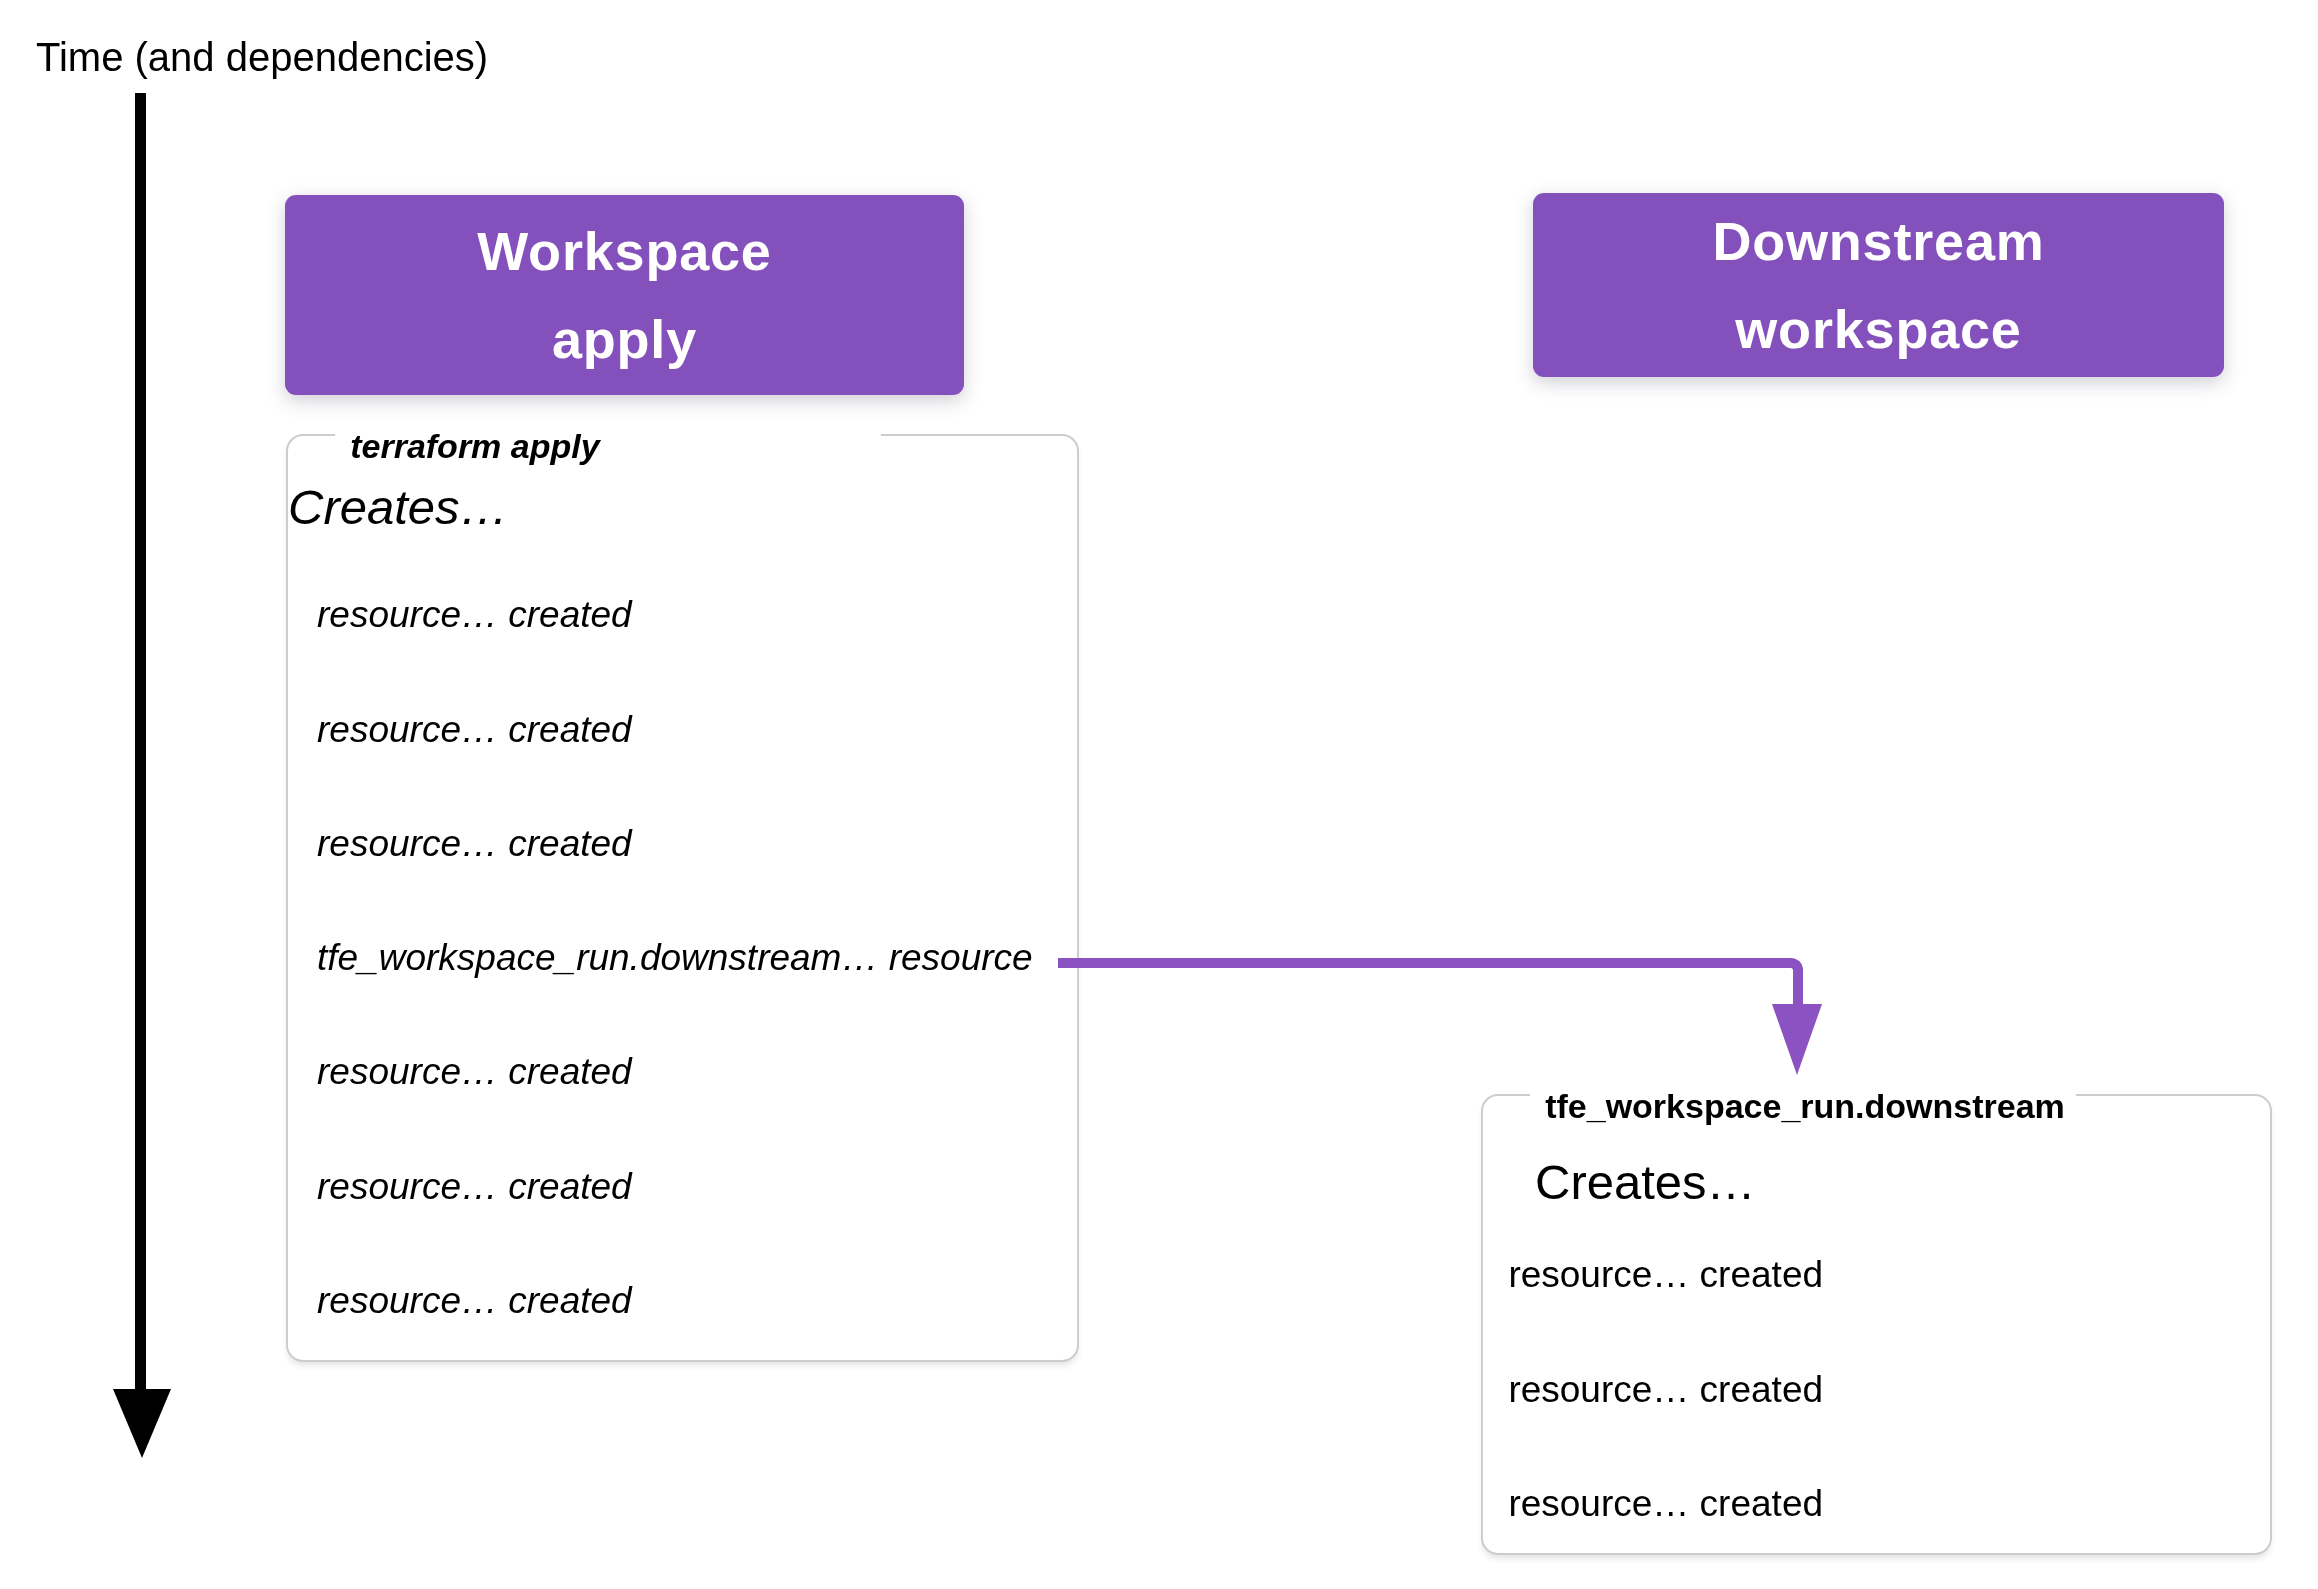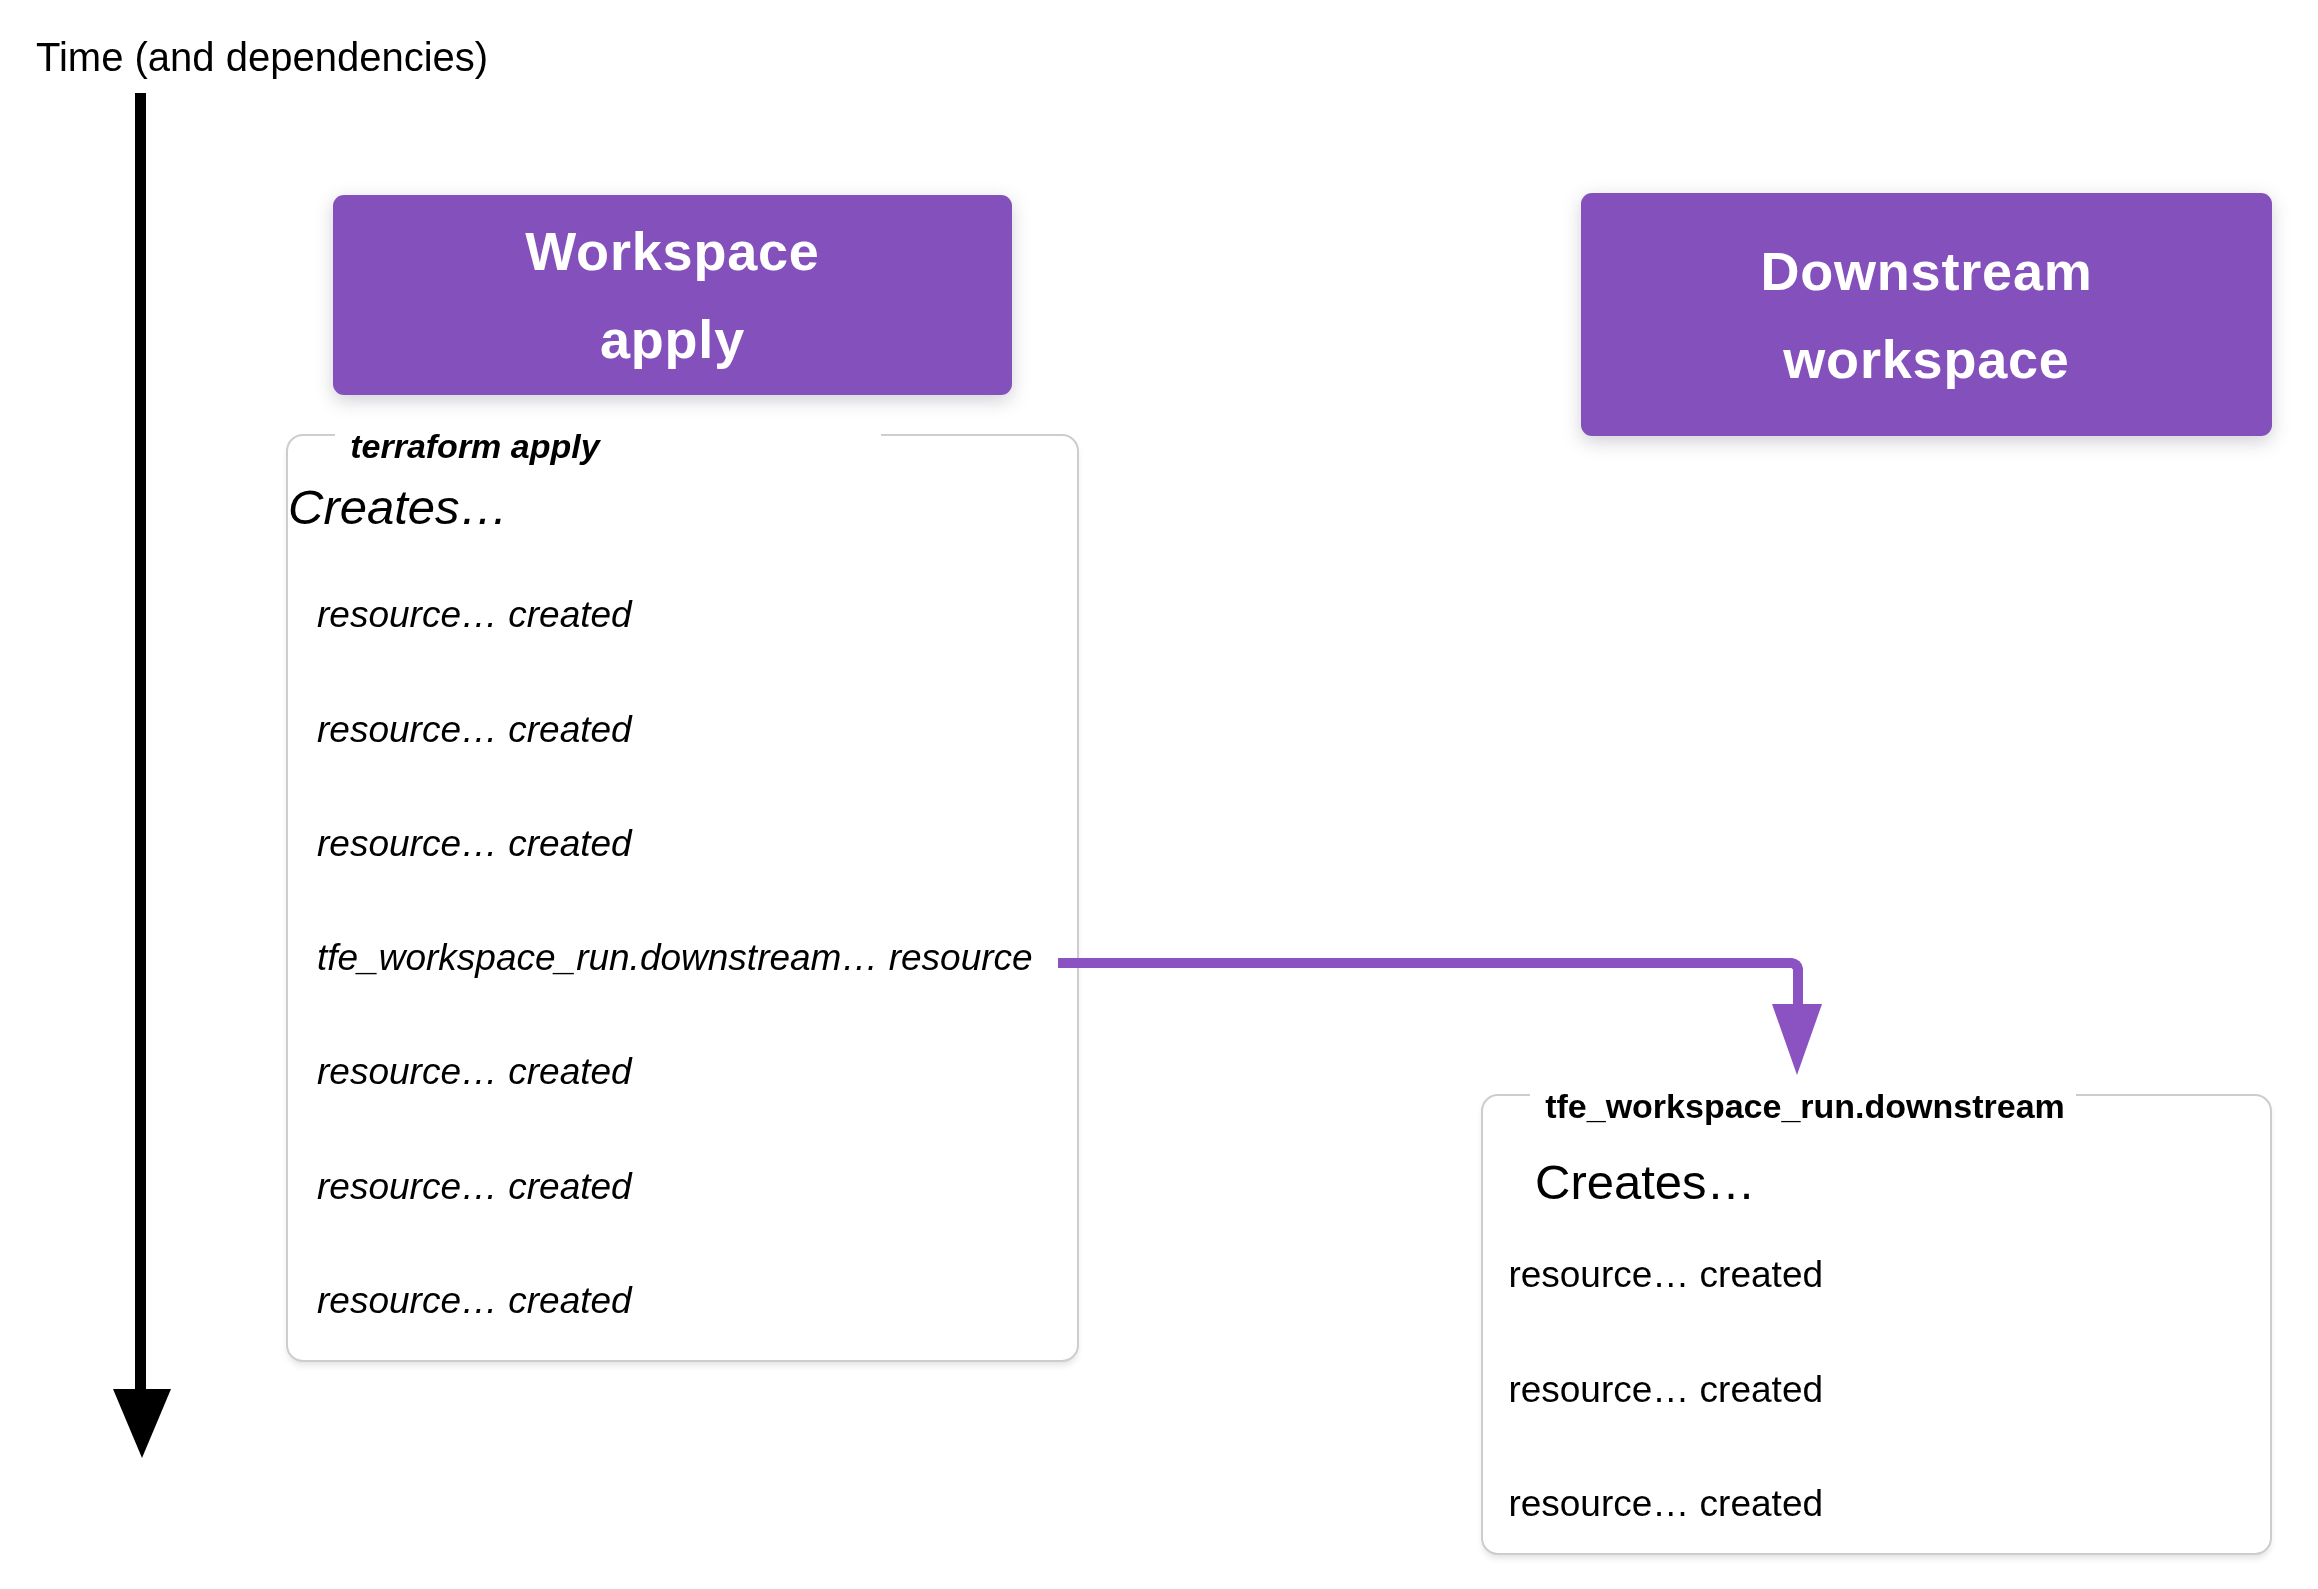--- a/index.html
+++ b/index.html
@@ -13,23 +13,23 @@
   
   .time-line{left:135px;top:93px;width:11px;height:1296px;background:#000;}
   .time-head{left:113px;top:1389px;width:0;height:0;
              border-left:29px solid transparent;border-right:29px solid transparent;
              border-top:69px solid #000;}
 
   
   .purple-box{background:#8450BC;border-radius:11px;color:#fff;font-weight:bold;
               font-size:54px;line-height:88px;letter-spacing:0.8px;text-align:center;
               display:flex;flex-direction:column;justify-content:center;
-              box-shadow:0 5.1px 18.6px rgba(95,90,110,0.28);margin-left:48px;}
+              box-shadow:0 5.1px 18.6px rgba(95,90,110,0.28);}
   .pb1{left:285px;top:195px;width:679px;height:200px;}
-  .pb2{left:1533px;top:193px;width:691px;height:243px;}
+  .pb2{left:1533px;top:193px;width:691px;height:184px;}
 
   
   .panel{border:2.5px solid #cdcdcd;border-radius:17px;background:#fff;
          box-shadow:0 5.1px 7.6px -2.5px rgba(0,0,0,0.12);}
   .panel1{left:286px;top:434px;width:789px;height:924px;font-style:italic;}
   .panel2{left:1481px;top:1094px;width:787px;height:457px;}
   .legend{position:absolute;left:47px;top:-9.3px;width:546px;height:39px;background:#fff;
           font-weight:bold;font-size:34px;line-height:39px;padding-left:15.2px;
           box-sizing:border-box;white-space:nowrap;}
   .creates{position:absolute;text-align:left;font-size:49px;line-height:56px;}

